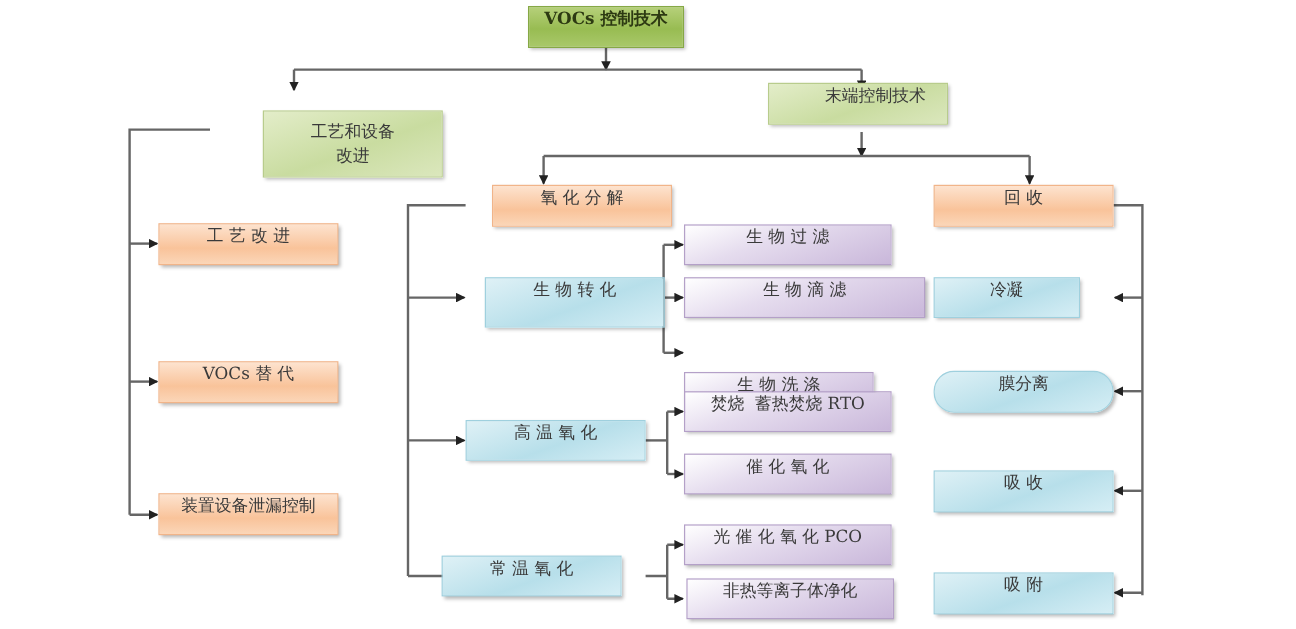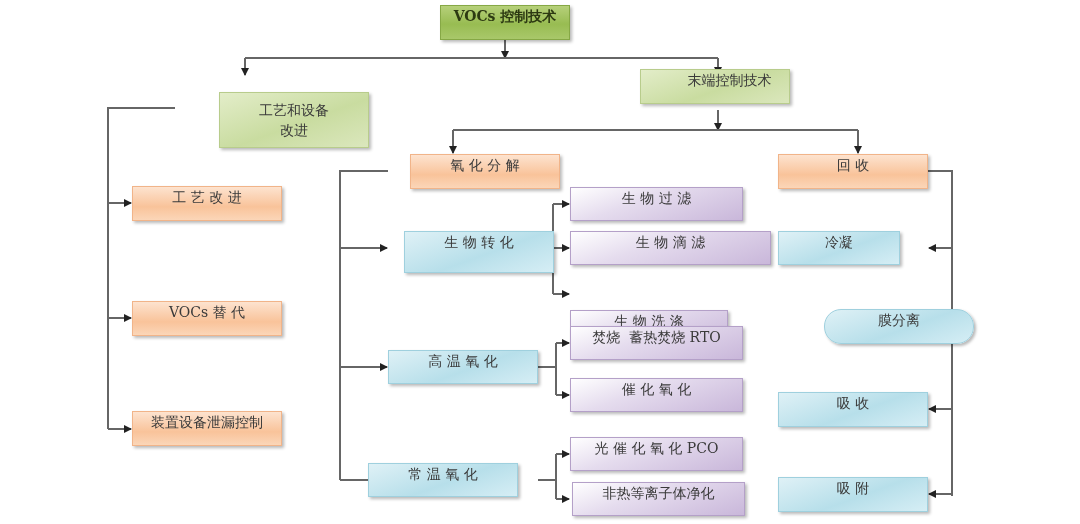--- a/index.html
+++ b/index.html
@@ -131,21 +131,21 @@
     <span>回 收</span>
   </div>
 
   <div class="box purple" style="left:572px;top:482px;width:173px;height:34px;">
     <span>非热等离子体净化</span>
   </div>
 
   <div class="box blue" style="left:778px;top:231px;width:122px;height:34px;">
     <span>冷凝</span>
   </div>
-  <div class="box blue" style="left:824px;top:309px;width:150px;height:35px;border-radius:17px;">
+  <div class="box blue" style="left:778px;top:309px;width:150px;height:35px;border-radius:17px;">
     <span>膜分离</span>
   </div>
   <div class="box blue" style="left:778px;top:392px;width:150px;height:35px;">
     <span>吸 收</span>
   </div>
   <div class="box blue" style="left:778px;top:477px;width:150px;height:35px;">
     <span>吸 附</span>
   </div>
 
 </div>

